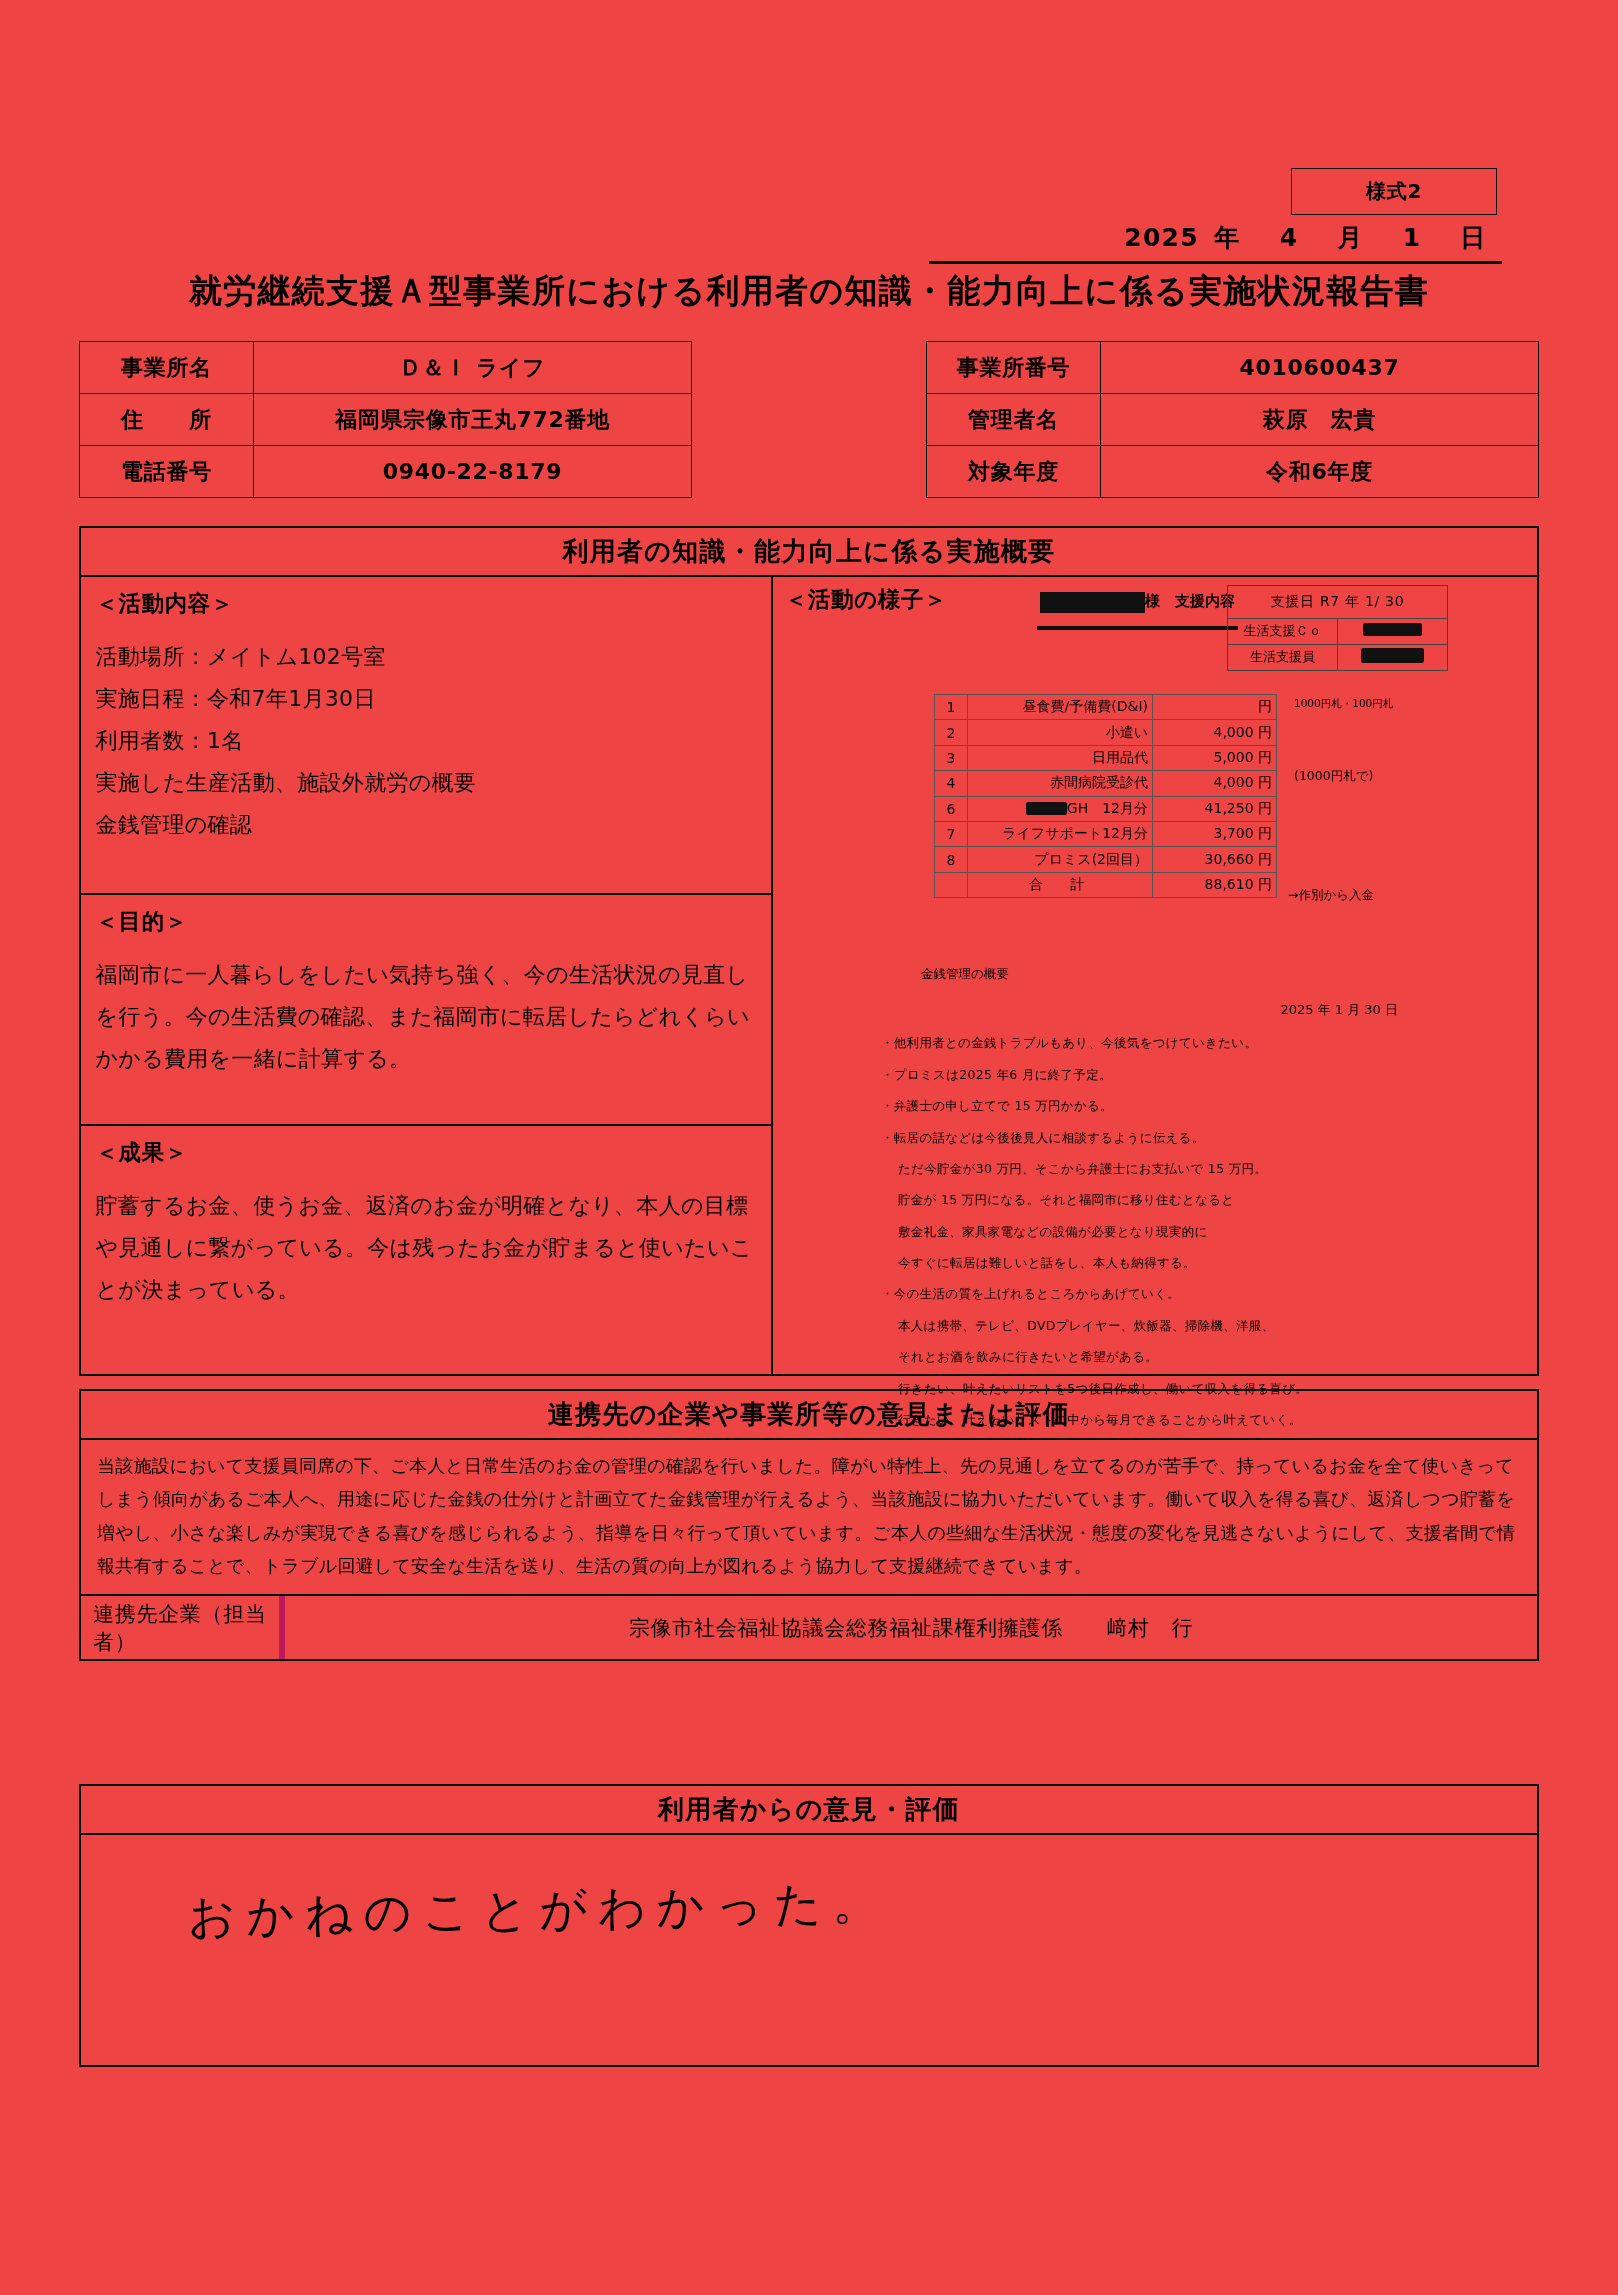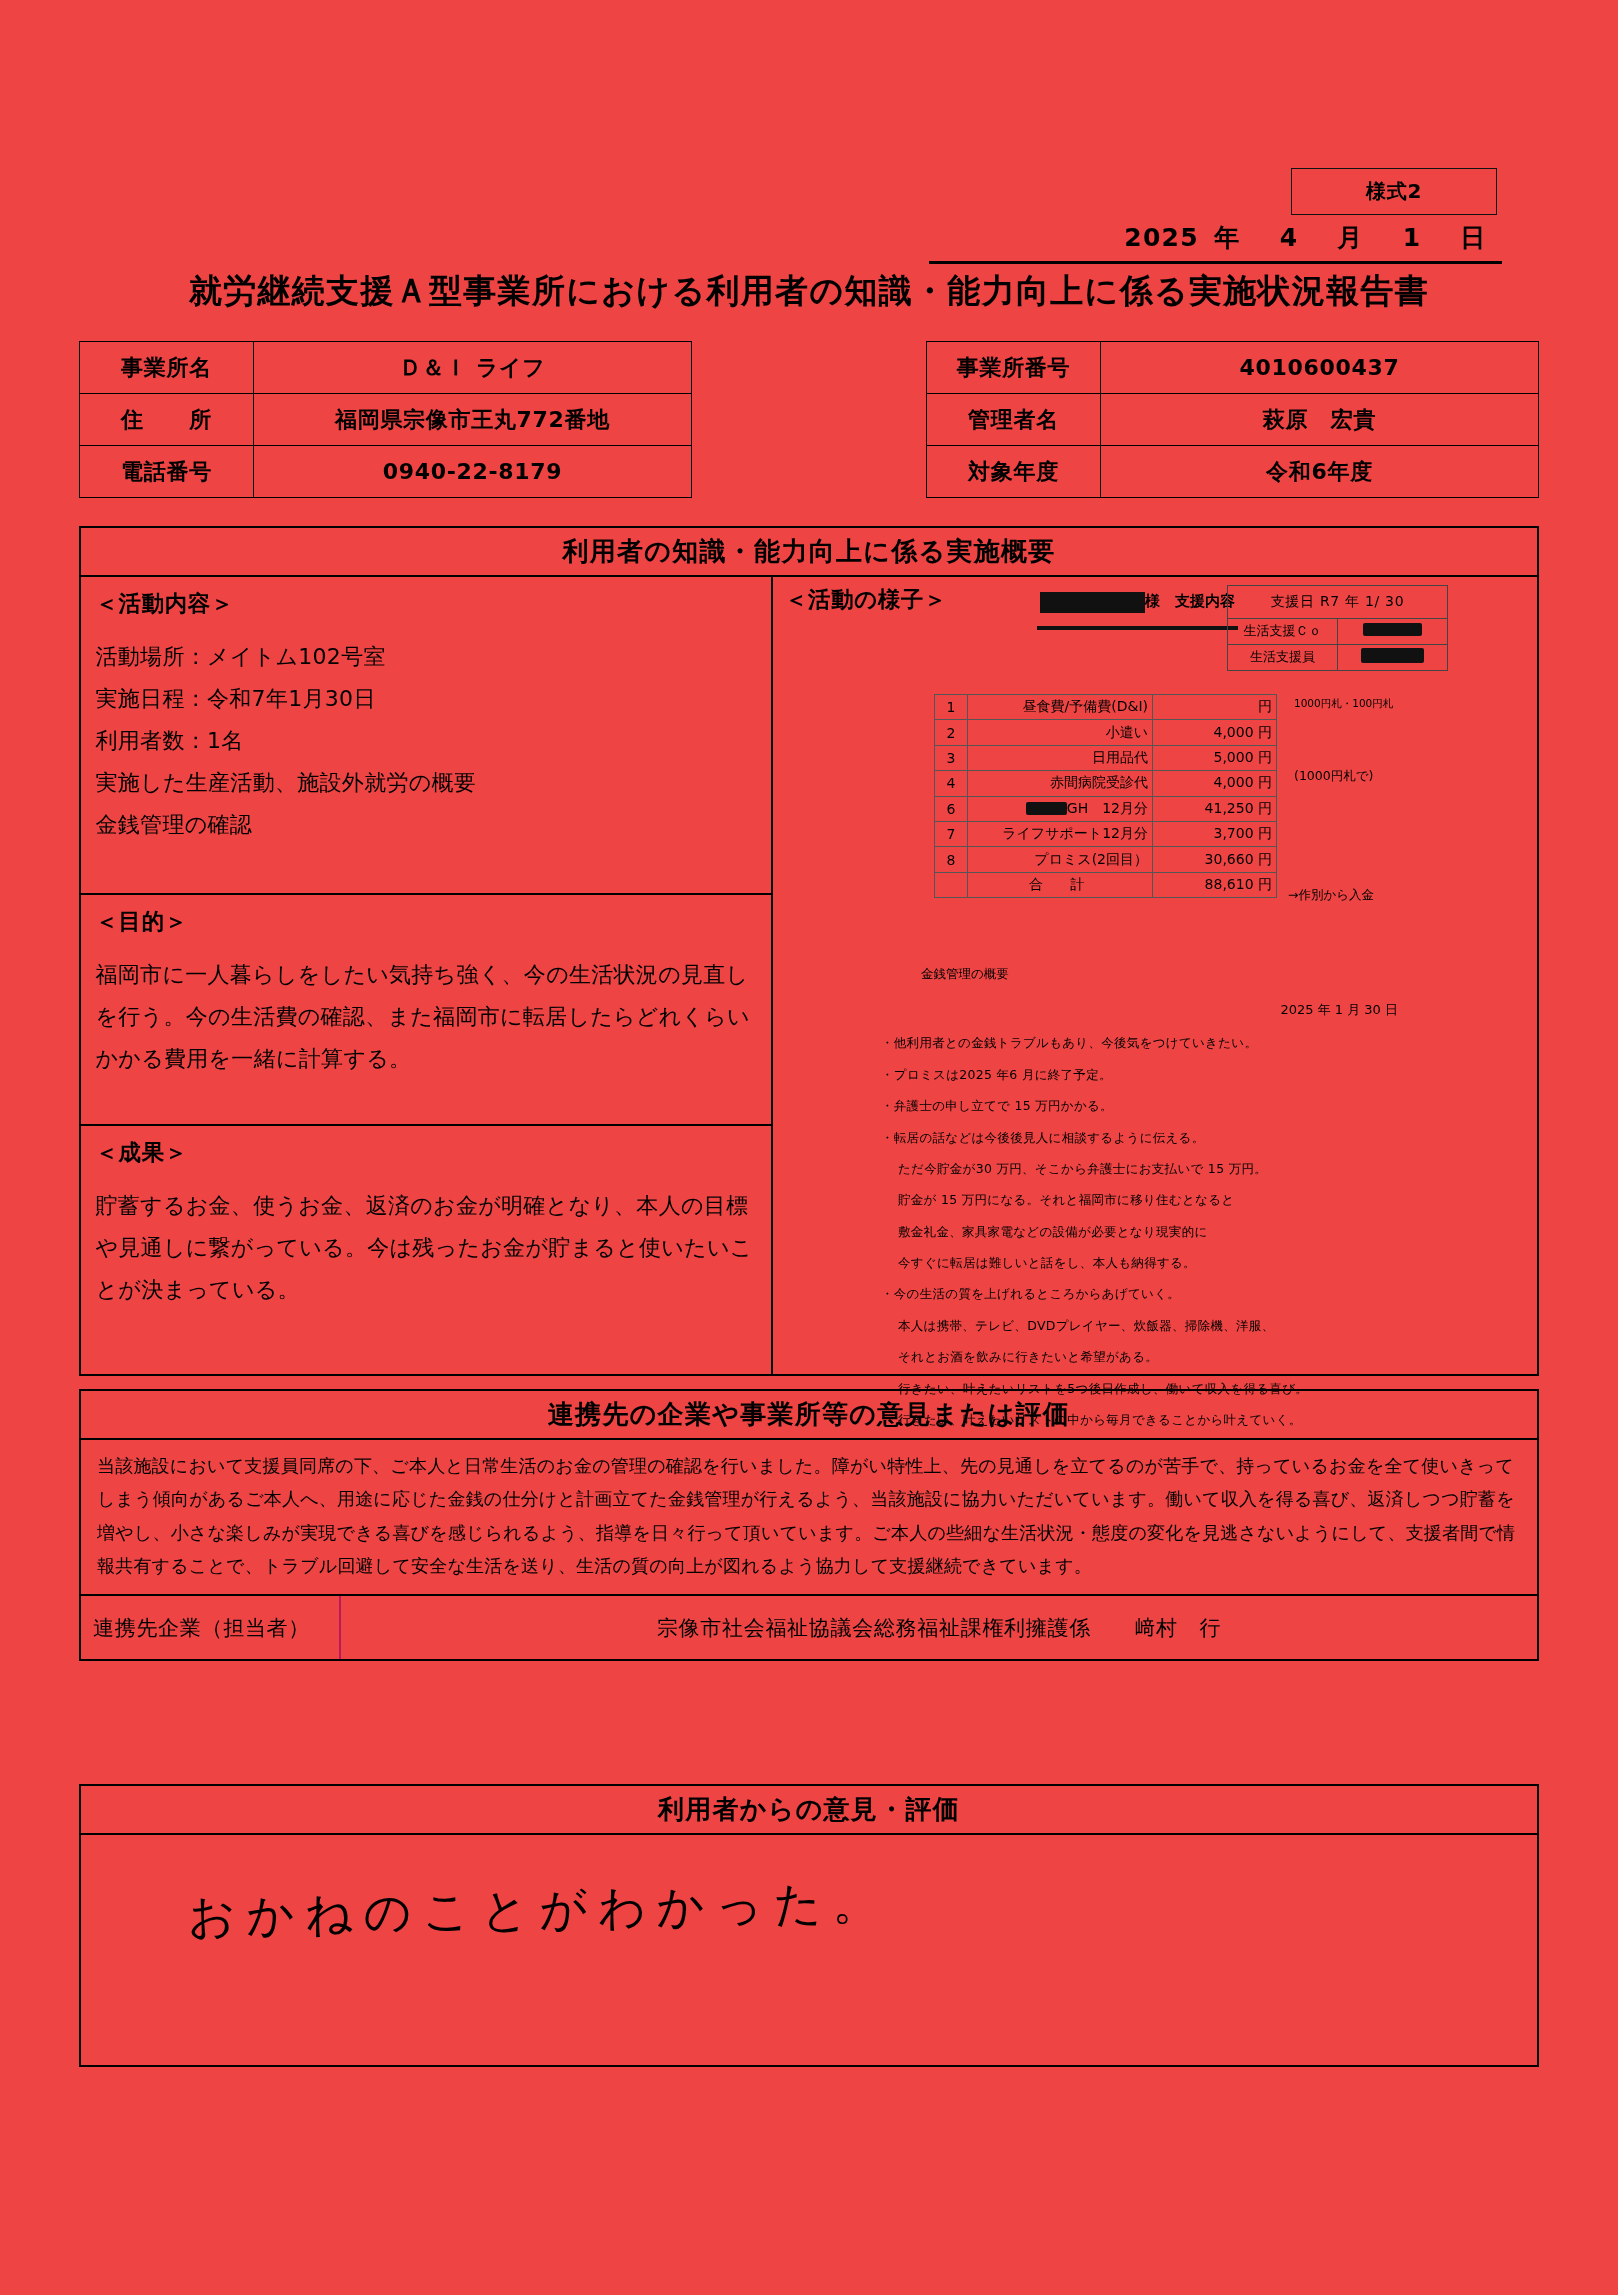--- a/index.html
+++ b/index.html
@@ -218,22 +218,22 @@
   }
   .partner-body {
     padding: 9.2px 16px 12px 16px;
     font-size: 18px;
     line-height: 1.85;
     letter-spacing: 0.2px;
     border-bottom: 2.6px solid #000;
   }
   .partner-row { display: flex; height: 63px; }
   .partner-row .pl {
-    width: 260px;
-    border-right: 2px solid #be185d;
+    width: 204px;
+    border-right: 6px solid #be185d;
     display: flex; align-items: center; padding-left: 12px;
     font-size: 21px; letter-spacing: 0.7px;
     box-sizing: border-box;
   }
   .partner-row .pv {
     flex: 1; display: flex; align-items: center; justify-content: center;
     font-size: 21px; letter-spacing: 0.7px;
   }
 
   

